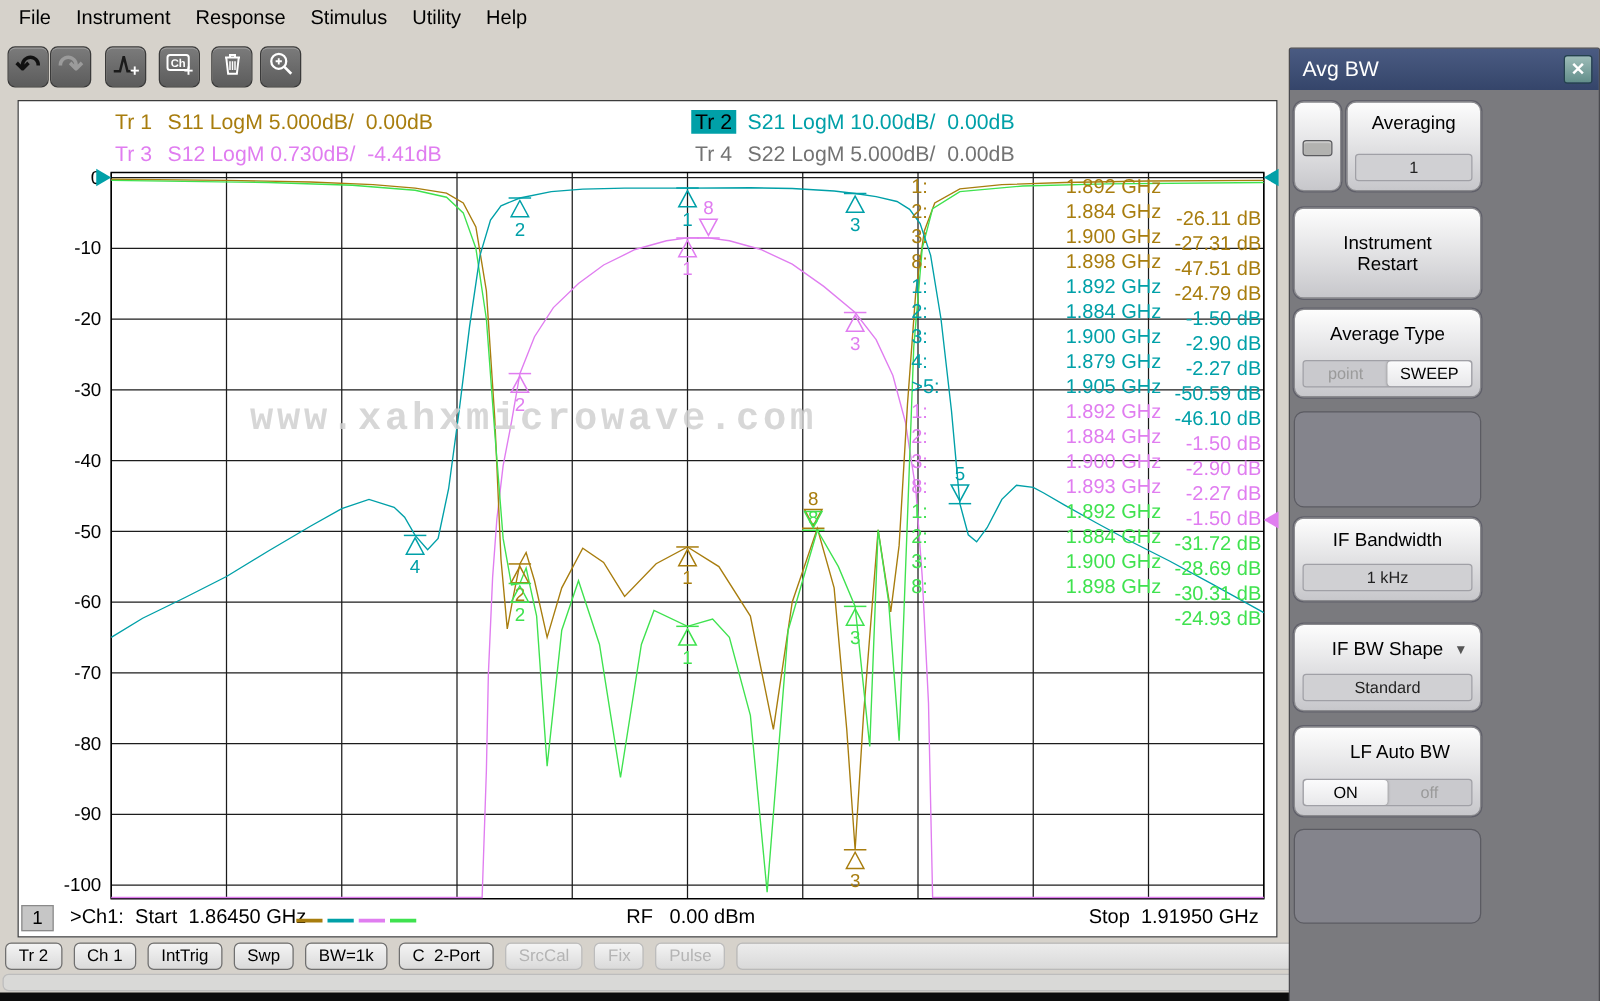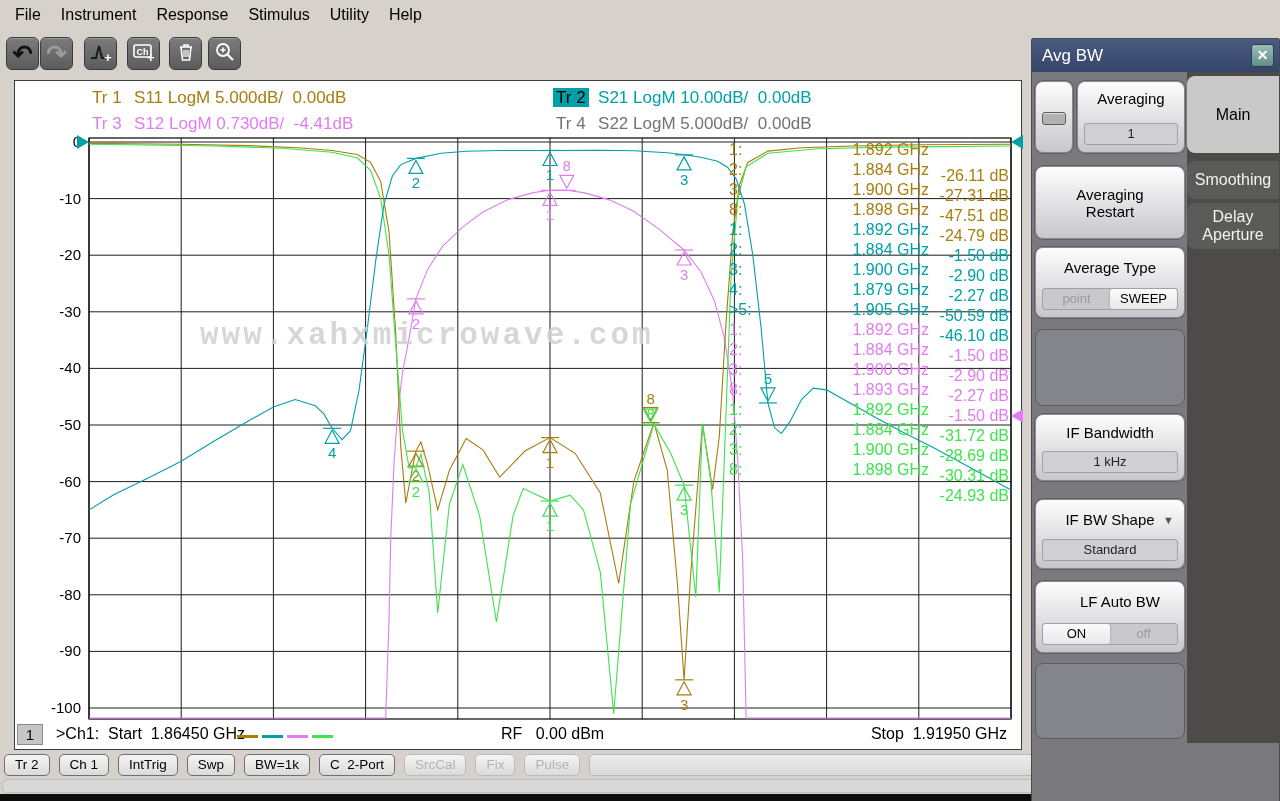--- a/index.html
+++ b/index.html
@@ -346,37 +346,32 @@
 </div>
 
 <div class="watermark">www.xahxmicrowave.com</div>
 
 <div class="panel">
   <div class="panel-header">
     <span>Avg BW</span>
     <div class="close-btn">✕</div>
   </div>
   <div class="panel-body">
-    <div class="tabs-col">
-      <div class="tab active" style="top:4px;height:77px;">Main</div>
-      <div class="tab dark" style="top:89px;height:38px;">Smoothing</div>
-      <div class="tab dark" style="top:131px;height:46px;padding:0 8px;">Delay Aperture</div>
-    </div>
 
     <div class="sm-toggle">
       <span class="led"></span>
     </div>
 
     <div class="ctl" style="top:9px;left:45px;width:108px;height:72px;">
       <div class="lab" style="margin-top:8px;">Averaging</div>
       <div class="inset">1</div>
     </div>
 
     <div class="ctl" style="top:94px;height:73px;display:flex;align-items:center;justify-content:center;text-align:center;padding:0 28px;">
-      <span>Averaging Restart</span>
+      <span>Instrument Restart</span>
     </div>
 
     <div class="ctl" style="top:175px;height:71px;">
       <div class="lab">Average Type</div>
       <div class="seg">
         <span>point</span>
         <span class="on">SWEEP</span>
       </div>
     </div>
 

